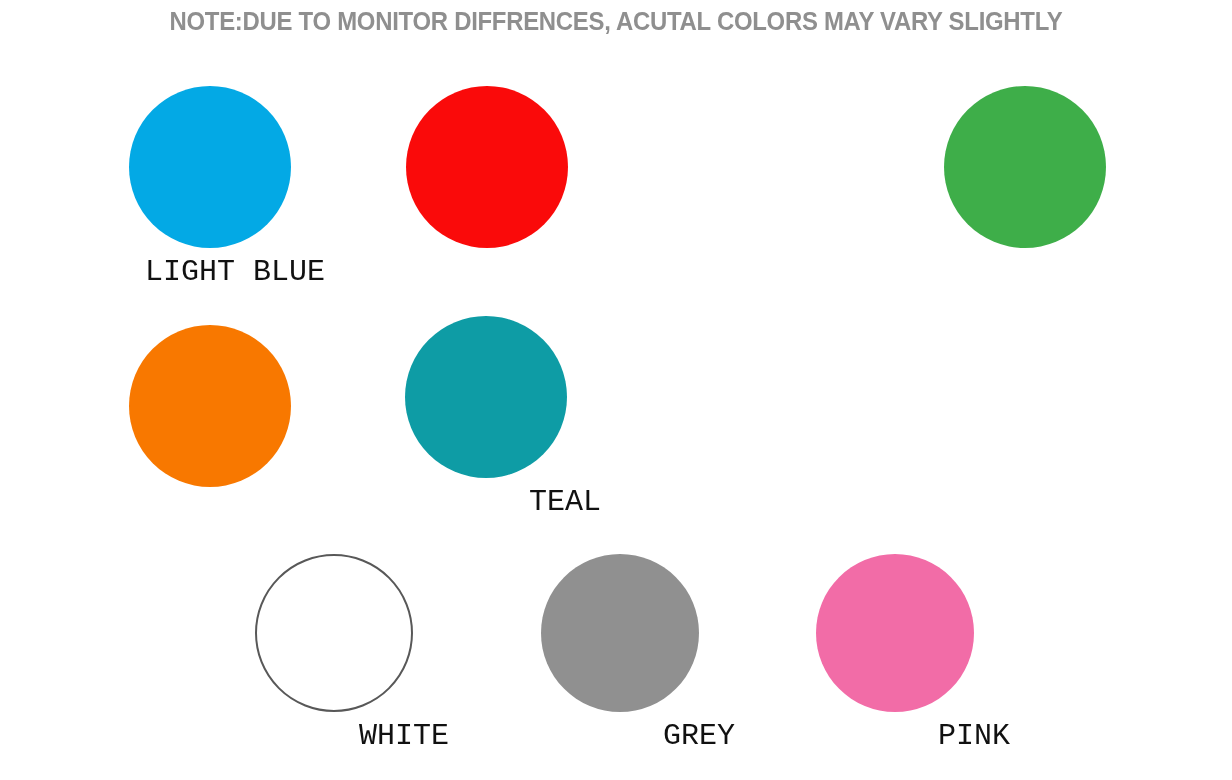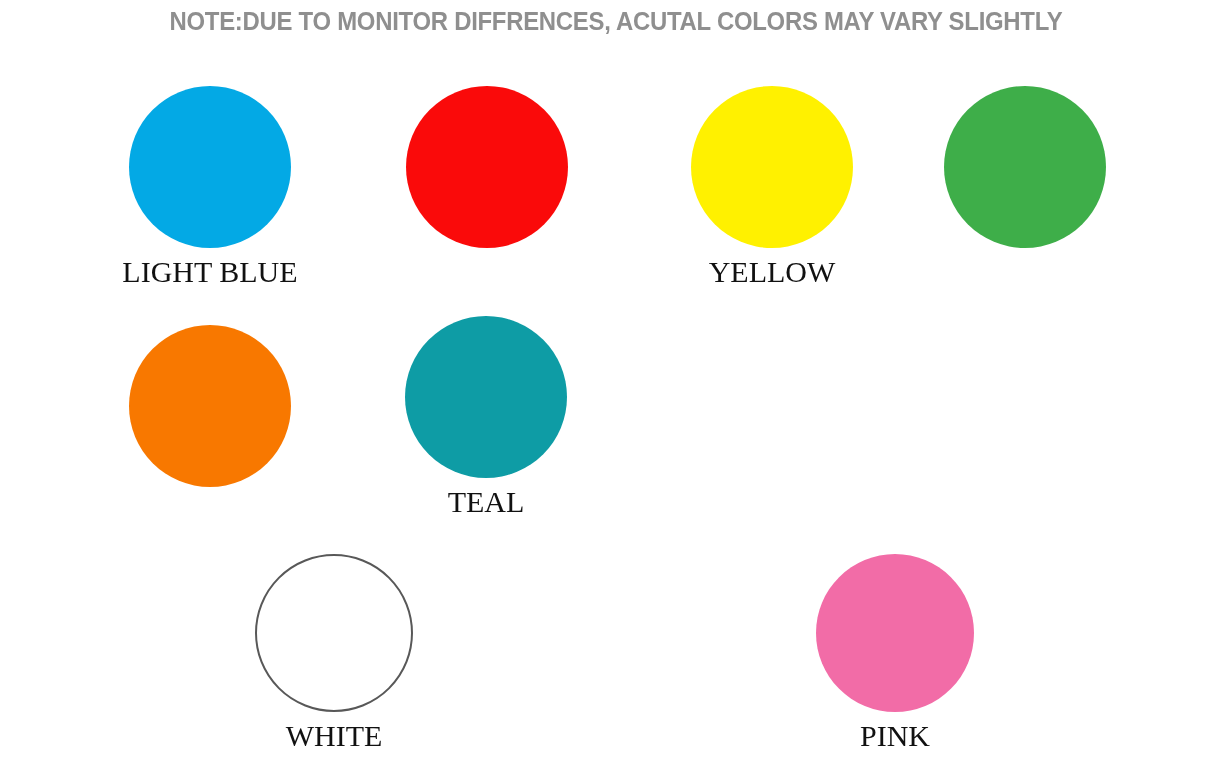--- a/index.html
+++ b/index.html
@@ -59,57 +59,58 @@
     box-sizing: border-box;
   }
 
   .swatch-disc.outlined {
     background: #ffffff;
     border: 2px solid #585858;
   }
 
   .swatch-label {
     margin-top: 7px;
-    font-family: Liberation Serif, serif;
+    font-family: Liberation Mono, monospace;
     font-size: 30px;
     font-weight: 400;
     color: #111111;
     line-height: 34px;
     letter-spacing: 0px;
     white-space: nowrap;
+    text-align: right;
   }
 </style>
 </head>
 <body>
 
 <div id="disclaimer-note">NOTE:DUE TO MONITOR DIFFRENCES, ACUTAL COLORS MAY VARY SLIGHTLY</div>
 
 <div id="swatch-grid">
     <div class="swatch-cell" style="left: 210px; top: 86px;">
       <div class="swatch-disc" style="width: 162px; height: 162px; background: rgb(3, 169, 229);"></div>
       <div class="swatch-label">LIGHT BLUE</div>
     </div>
     <div class="swatch-cell" style="left: 487px; top: 86px;">
       <div class="swatch-disc" style="width: 162px; height: 162px; background: rgb(250, 10, 10);"></div>
     </div>
-    <div class="swatch-cell" style="left: 772px; top: 86px;">
-      <div class="swatch-disc" style="width: 162px; height: 162px; background: rgb(255, 241, 0);"></div>
-      <div class="swatch-label">YELLOW</div>
-    </div>
     <div class="swatch-cell" style="left: 1025px; top: 86px;">
       <div class="swatch-disc" style="width: 162px; height: 162px; background: rgb(62, 174, 73);"></div>
     </div>
     <div class="swatch-cell" style="left: 210px; top: 325px;">
       <div class="swatch-disc" style="width: 162px; height: 162px; background: rgb(248, 120, 0);"></div>
     </div>
     <div class="swatch-cell" style="left: 486px; top: 316px;">
       <div class="swatch-disc" style="width: 162px; height: 162px; background: rgb(14, 156, 165);"></div>
       <div class="swatch-label">TEAL</div>
     </div>
     <div class="swatch-cell" style="left: 334px; top: 554px;">
       <div class="swatch-disc outlined" style="width: 158px; height: 158px;"></div>
       <div class="swatch-label">WHITE</div>
     </div>
+    <div class="swatch-cell" style="left: 620px; top: 554px;">
+      <div class="swatch-disc" style="width: 158px; height: 158px; background: rgb(144, 144, 144);"></div>
+      <div class="swatch-label">GREY</div>
+    </div>
     <div class="swatch-cell" style="left: 895px; top: 554px;">
       <div class="swatch-disc" style="width: 158px; height: 158px; background: rgb(242, 108, 167);"></div>
       <div class="swatch-label">PINK</div>
     </div>
   </div>
 
 </body></html>

